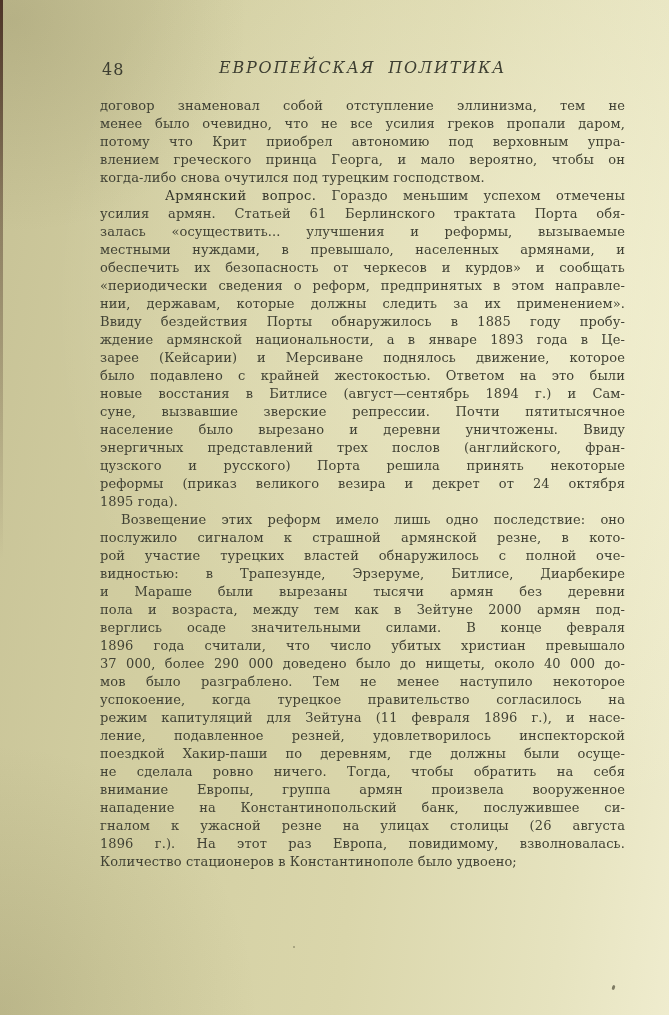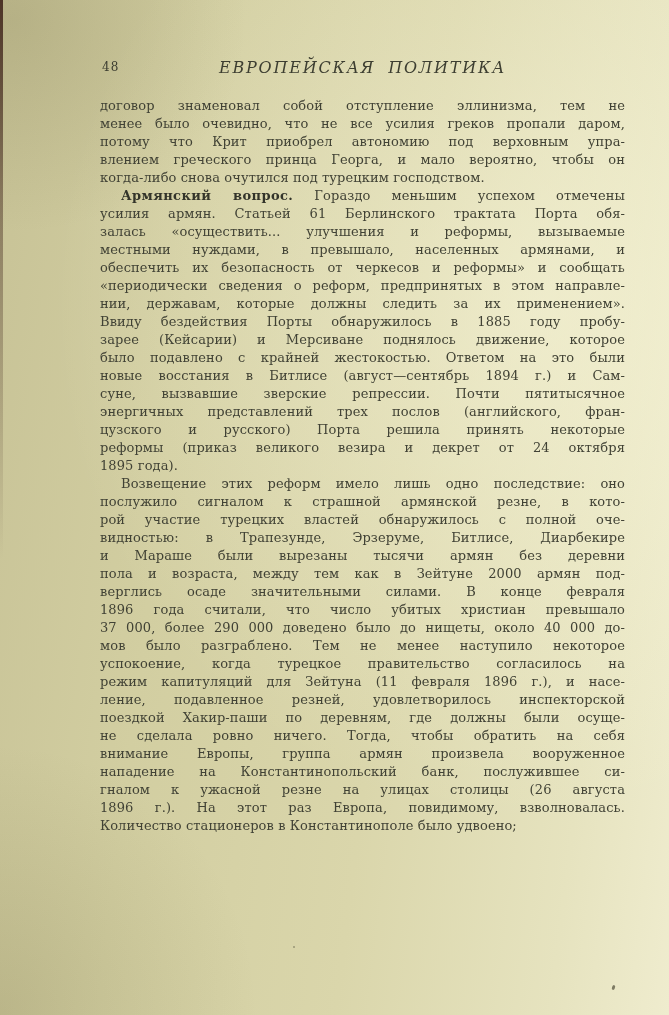--- a/index.html
+++ b/index.html
@@ -29,21 +29,21 @@
   }
   .page-header {
     position: absolute;
     left: 100px; top: 58px;
     width: 525px;
     height: 22px;
   }
   .page-number {
     position: absolute;
     left: 2px; top: 2px;
-    font-size: 12px;
+    font-size: 16px;
     letter-spacing: 1px;
     color: #3d3e31;
   }
   .running-title {
     display: block;
     text-align: center;
     font-style: italic;
     font-size: 16px;
     letter-spacing: 1.8px;
     word-spacing: 6px;
@@ -65,23 +65,24 @@
     height: 18px;
     overflow: visible;
   }
   .line.para-end {
     text-align-last: left;
   }
   .line.indent {
     text-indent: 21px;
   }
   .line b {
-    font-weight: bold;
+    font-weight: normal;
     color: #33342a;
     letter-spacing: 0.4px;
+    margin-left: 44px;
   }
   .ink-speck {
     position: absolute;
     background: #5a5743;
     border-radius: 50%;
   }
   .speck-1 { left: 612px; top: 985px; width: 3px; height: 5px; transform: rotate(20deg); opacity: 0.75; }
   .speck-2 { left: 293px; top: 946px; width: 2px; height: 2px; opacity: 0.5; }
 </style>
 </head>
@@ -98,28 +99,30 @@
   <div class="body-text" id="body-text">
       <div class="line">договор знаменовал собой отступление эллинизма, тем не</div>
       <div class="line">менее было очевидно, что не все усилия греков пропали даром,</div>
       <div class="line">потому что Крит приобрел автономию под верховным упра-</div>
       <div class="line">влением греческого принца Георга, и мало вероятно, чтобы он</div>
       <div class="line para-end">когда-либо снова очутился под турецким господством.</div>
       <div class="line indent"><b>Армянский вопрос.</b> Гораздо меньшим успехом отмечены</div>
       <div class="line">усилия армян. Статьей 61 Берлинского трактата Порта обя-</div>
       <div class="line">залась «осуществить... улучшения и реформы, вызываемые</div>
       <div class="line">местными нуждами, в превышало, населенных армянами, и</div>
-      <div class="line">обеспечить их безопасность от черкесов и реформы» и сообщать</div>
+      <div class="line">обеспечить их безопасность от черкесов и курдов» и сообщать</div>
       <div class="line">«периодически сведения о реформ, предпринятых в этом направле-</div>
       <div class="line">нии, державам, которые должны следить за их применением».</div>
       <div class="line">Ввиду бездействия Порты обнаружилось в 1885 году пробу-</div>
+      <div class="line">ждение армянской национальности, а в январе 1893 года в Це-</div>
       <div class="line">зарее (Кейсарии) и Мерсиване поднялось движение, которое</div>
       <div class="line">было подавлено с крайней жестокостью. Ответом на это были</div>
       <div class="line">новые восстания в Битлисе (август—сентябрь 1894 г.) и Сам-</div>
       <div class="line">суне, вызвавшие зверские репрессии. Почти пятитысячное</div>
+      <div class="line">население было вырезано и деревни уничтожены. Ввиду</div>
       <div class="line">энергичных представлений трех послов (английского, фран-</div>
       <div class="line">цузского и русского) Порта решила принять некоторые</div>
       <div class="line">реформы (приказ великого везира и декрет от 24 октября</div>
       <div class="line para-end">1895 года).</div>
       <div class="line indent">Возвещение этих реформ имело лишь одно последствие: оно</div>
       <div class="line">послужило сигналом к страшной армянской резне, в кото-</div>
       <div class="line">рой участие турецких властей обнаружилось с полной оче-</div>
       <div class="line">видностью: в Трапезунде, Эрзеруме, Битлисе, Диарбекире</div>
       <div class="line">и Мараше были вырезаны тысячи армян без деревни</div>
       <div class="line">пола и возраста, между тем как в Зейтуне 2000 армян под-</div>

